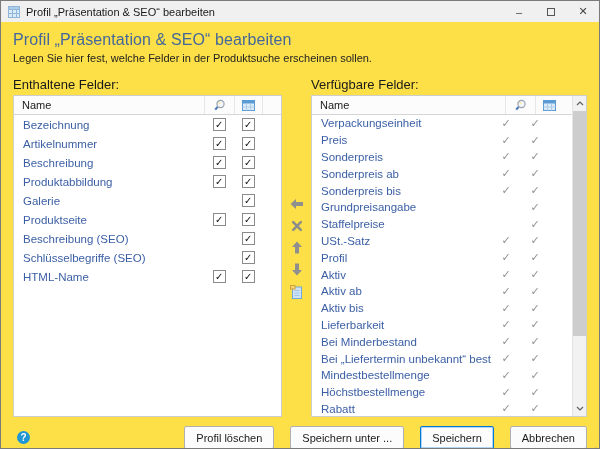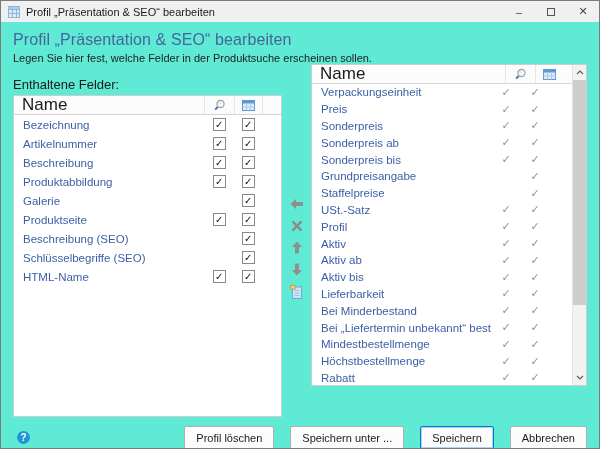--- a/index.html
+++ b/index.html
@@ -1,18 +1,18 @@
 <!DOCTYPE html>
 <html><head>
 <meta charset="utf-8">
 <style>
   * { margin:0; padding:0; box-sizing:border-box; }
   html,body { background:#cfcfcf; font-family:"Liberation Sans","DejaVu Sans",sans-serif; }
   .window{
-    width:600px; height:449px; background:#5eead4;
+    width:600px; height:449px; background:#fde047;
     border:1px solid #7a7a7a; position:relative; overflow:hidden;
   }
   
   .titlebar{
     height:21px; background:#f0f0f0; display:flex; align-items:center;
     padding-left:7px; font-size:11px; color:#1a1a1a; user-select:none;
   }
   .titlebar .app-icon{ width:12px; height:12px; margin-right:6px; flex:0 0 auto; }
   .titlebar .t-title{ flex:1 1 auto; white-space:nowrap; overflow:hidden; }
   .win-controls{ display:flex; height:100%; }
@@ -31,21 +31,21 @@
     justify-content:center; gap:8px; padding-top:14px;
   }
   .gbtn{ width:16px; height:14px; display:flex; align-items:center; justify-content:center; cursor:default; }
   
   .tbl{
     border:1px solid #cdcdcd; background:#fff; height:322px;
     position:relative; display:flex; flex-direction:column; overflow:hidden;
   }
   .tbl-header{
     display:flex; height:19px; align-items:center; flex:0 0 auto;
-    background:#fcfcfc; border-bottom:1px solid #d6d6d6; font-size:17px; color:#1a1a1a;
+    background:#fcfcfc; border-bottom:1px solid #d6d6d6; font-size:11px; color:#1a1a1a;
   }
   .h-name{ flex:1 1 auto; padding-left:8px; }
   .cell{ display:flex; align-items:center; justify-content:center; height:100%; }
   .col-search{ width:30px; flex:0 0 auto; }
   .col-list{ width:28px; flex:0 0 auto; }
   .col-end{ width:19px; flex:0 0 auto; }
   .col-end-r{ width:23px; flex:0 0 auto; }
   .tbl-header .col-search, .tbl-header .col-list, .tbl-header .col-end, .tbl-header .col-end-r{
     border-left:1px solid #e6e6e6;
   }
@@ -253,20 +253,21 @@
             <rect x="2.5" y="2" width="9" height="11.5" fill="#cfe3f5" stroke="#6fa8d8"></rect>
             <line x1="4.5" y1="5.5" x2="9.5" y2="5.5" stroke="#9cc3e8"></line>
             <line x1="4.5" y1="8" x2="9.5" y2="8" stroke="#9cc3e8"></line>
             <line x1="4.5" y1="10.5" x2="9.5" y2="10.5" stroke="#9cc3e8"></line>
             <rect x="0.5" y="0.5" width="4.5" height="3.5" fill="#fbd36b" stroke="#cfa03c"></rect>
           </svg>
         </span>
       </div>
 
       <div class="panel-right">
+        <div class="panel-label">Verfügbare Felder:</div>
         <div class="tbl">
           <div class="tbl-header" style="margin-right:14px;">
             <span class="h-name">Name</span>
             <span class="cell col-search">
               <svg width="12" height="12" viewBox="0 0 12 12">
                 <circle cx="6.5" cy="5" r="3.6" fill="#f3f6fa" stroke="#9aa4ae" stroke-width="1.2"></circle>
                 <line x1="3.6" y1="8" x2="1.2" y2="10.6" stroke="#4a78b5" stroke-width="2"></line>
                 <circle cx="5.6" cy="4.2" r="1.1" fill="#fce9a8"></circle>
               </svg>
             </span>

